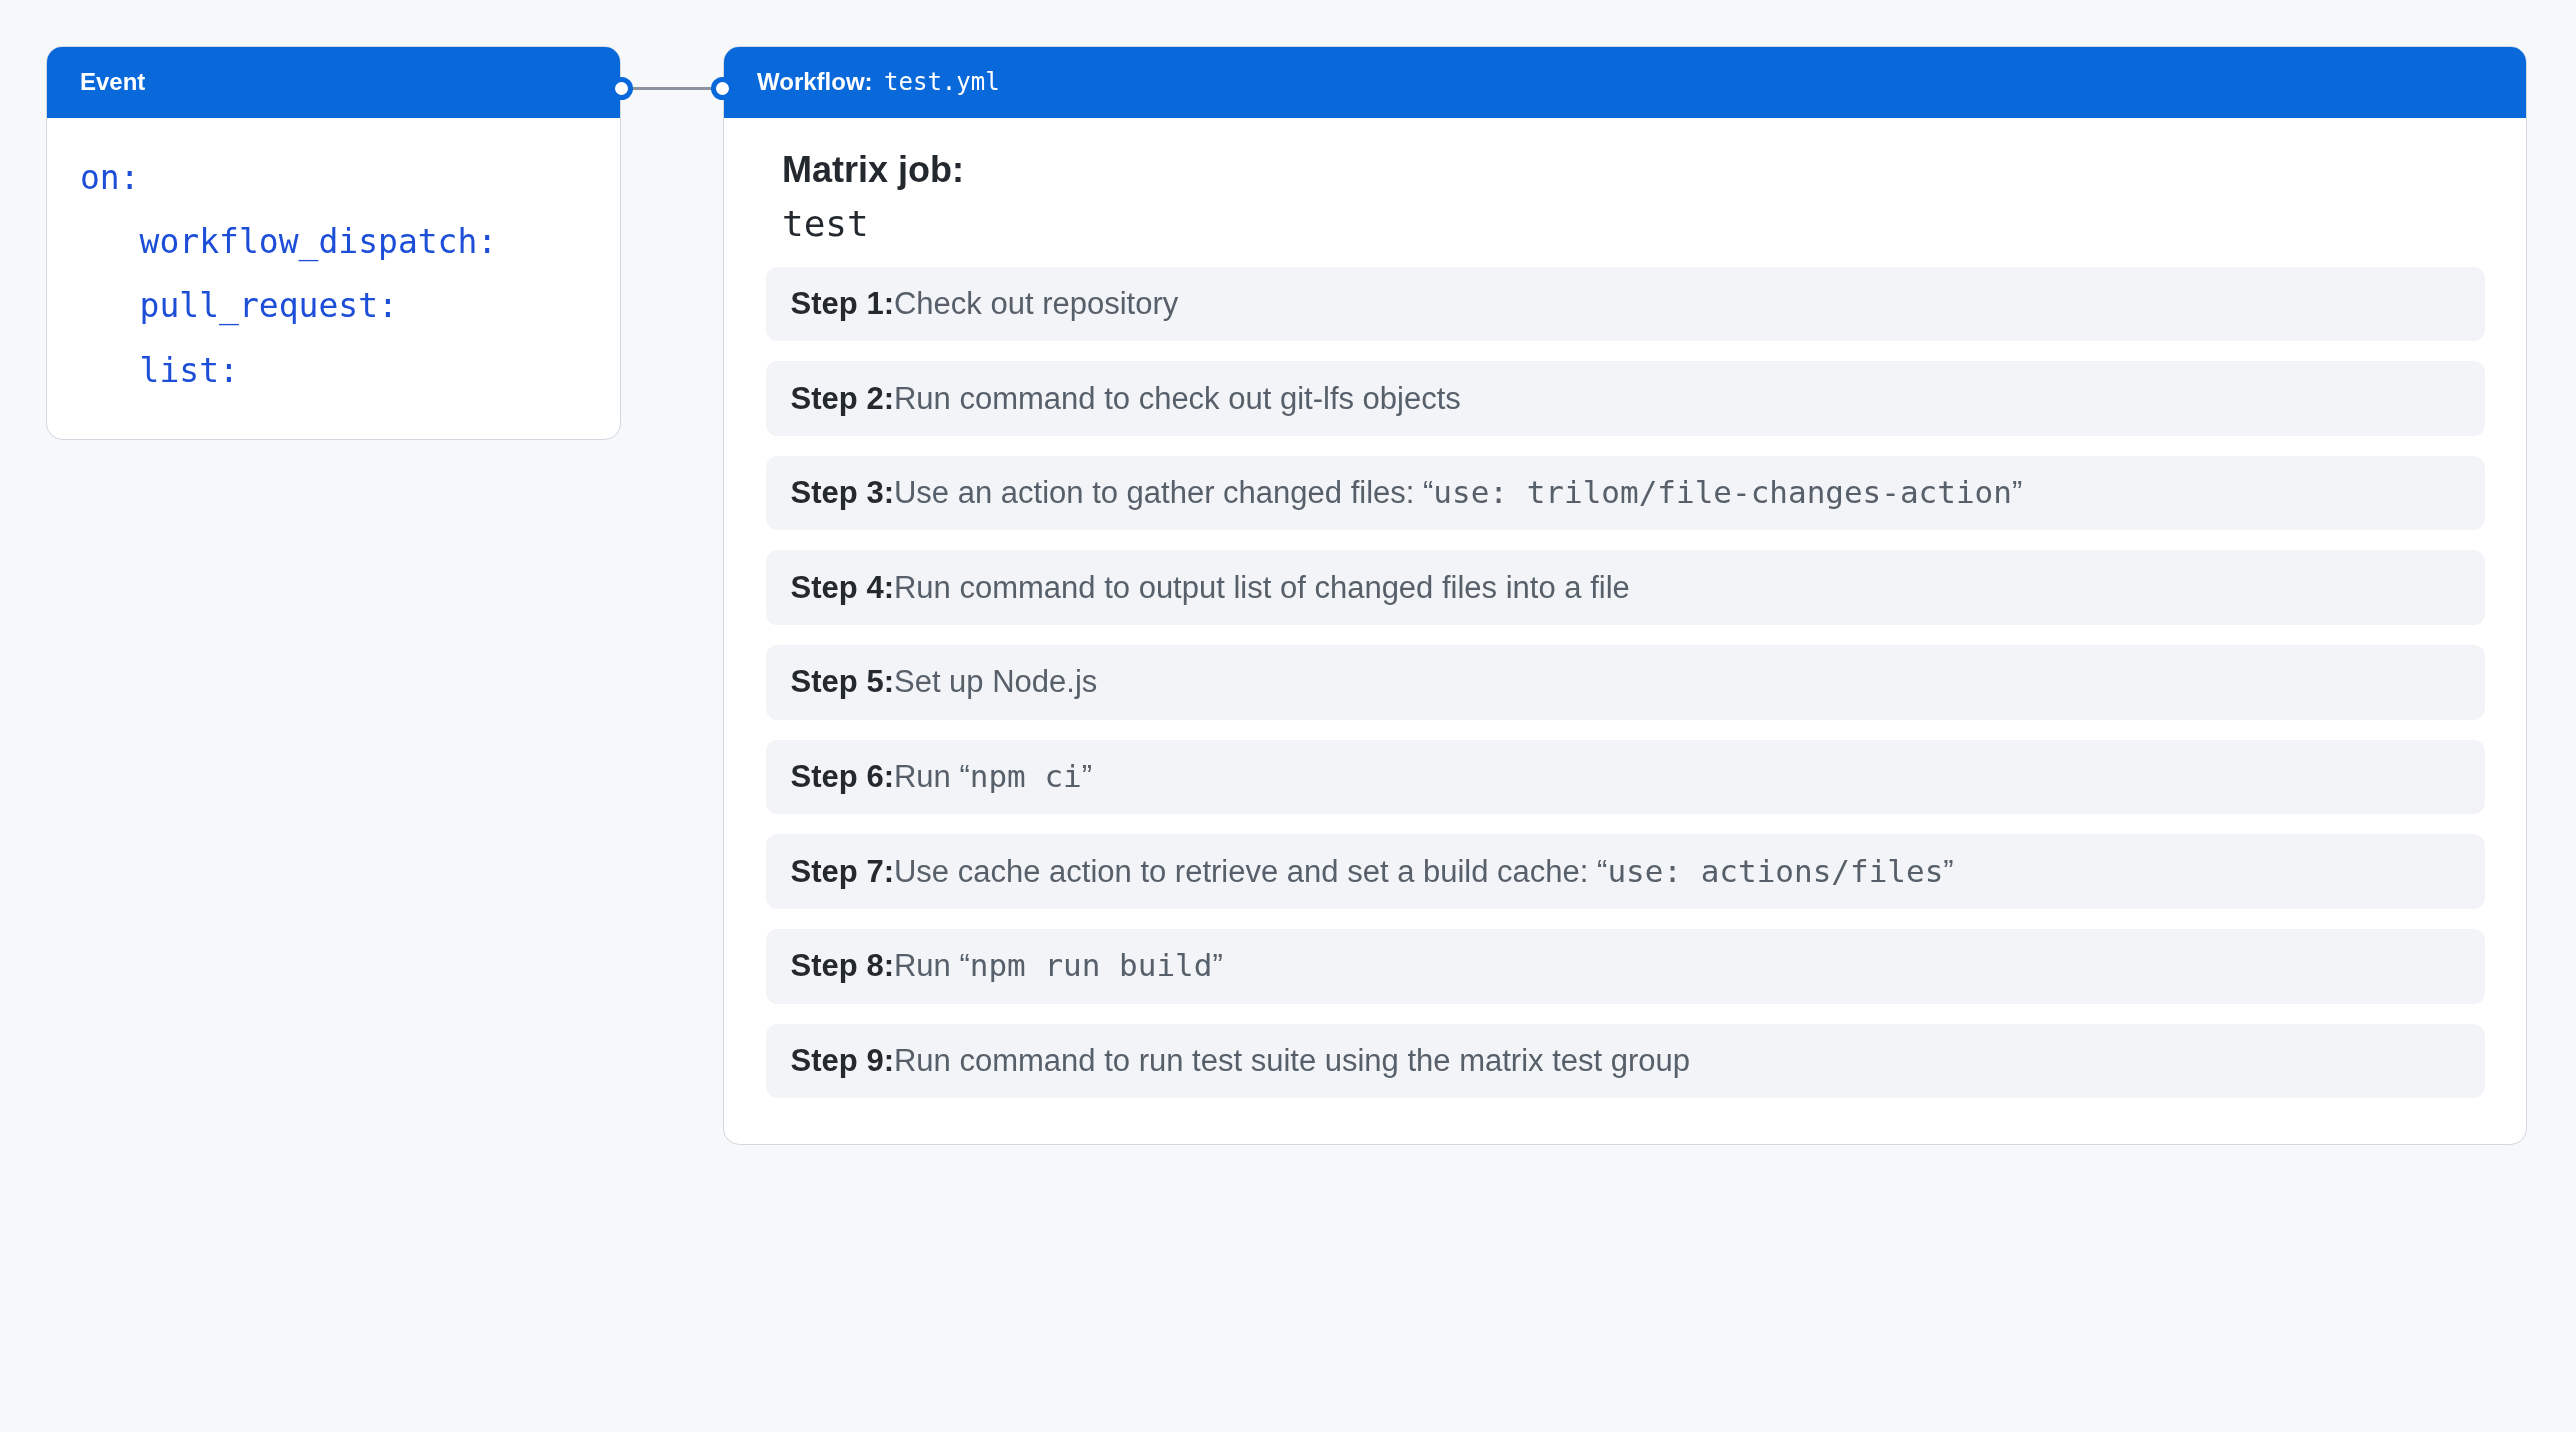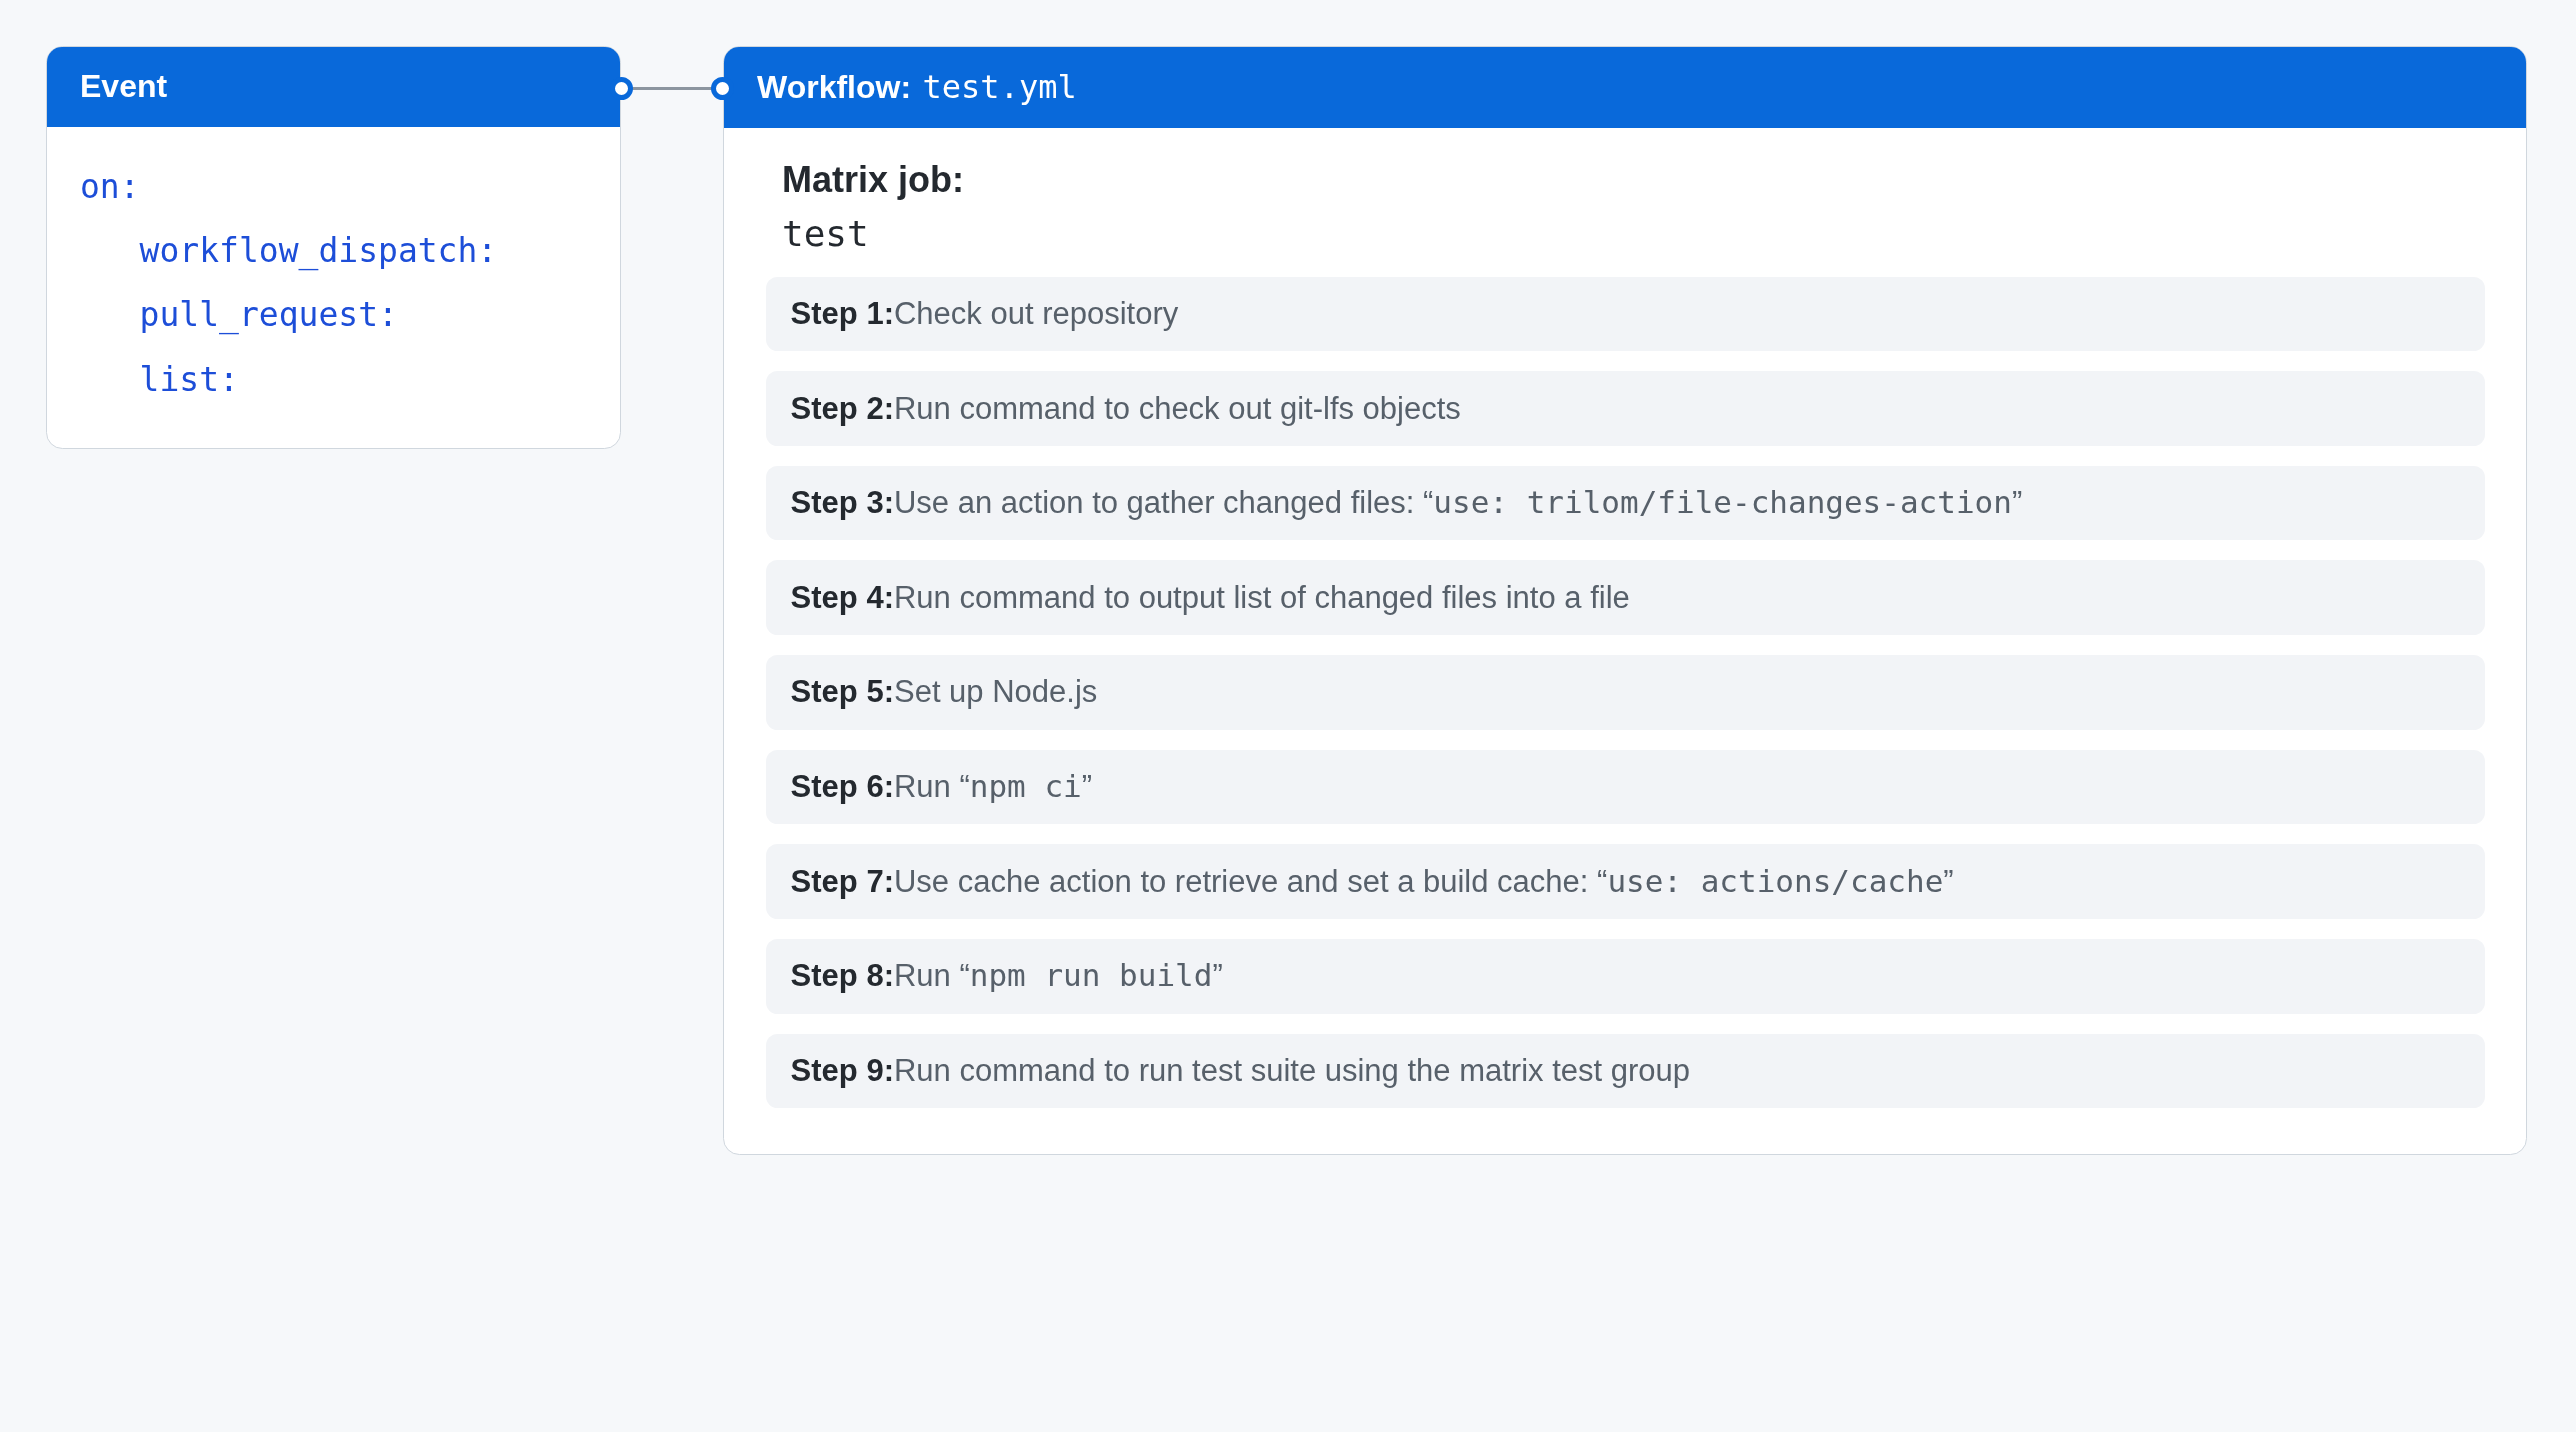--- a/index.html
+++ b/index.html
@@ -21,21 +21,21 @@
   .card {
     position: absolute;
     background: #ffffff;
     border: 1.6px solid #d0d7de;
     border-radius: 16.4px;
     overflow: visible;
   }
   .card-header {
     background: #0969da;
     color: #ffffff;
-    font-size: 32px;
+    font-size: 24px;
     font-weight: 600;
     padding: 21.4px 33px;
     border-top-left-radius: 15px;
     border-top-right-radius: 15px;
     display: flex;
     align-items: baseline;
     gap: 11.5px;
     position: relative;
   }
   .card-header .mono {
@@ -166,21 +166,21 @@
           <div class="step">
             <span class="label">Step 5:</span>
             <span class="desc">Set up Node.js</span>
           </div>
           <div class="step">
             <span class="label">Step 6:</span>
             <span class="desc">Run “<span class="mono">npm ci</span>”</span>
           </div>
           <div class="step">
             <span class="label">Step 7:</span>
-            <span class="desc">Use cache action to retrieve and set a build cache: “<span class="mono">use: actions/cache</span>”</span>
+            <span class="desc">Use cache action to retrieve and set a build cache: “<span class="mono">use: actions/files</span>”</span>
           </div>
           <div class="step">
             <span class="label">Step 8:</span>
             <span class="desc">Run “<span class="mono">npm run build</span>”</span>
           </div>
           <div class="step">
             <span class="label">Step 9:</span>
             <span class="desc">Run command to run test suite using the matrix test group</span>
           </div>
         </div>

